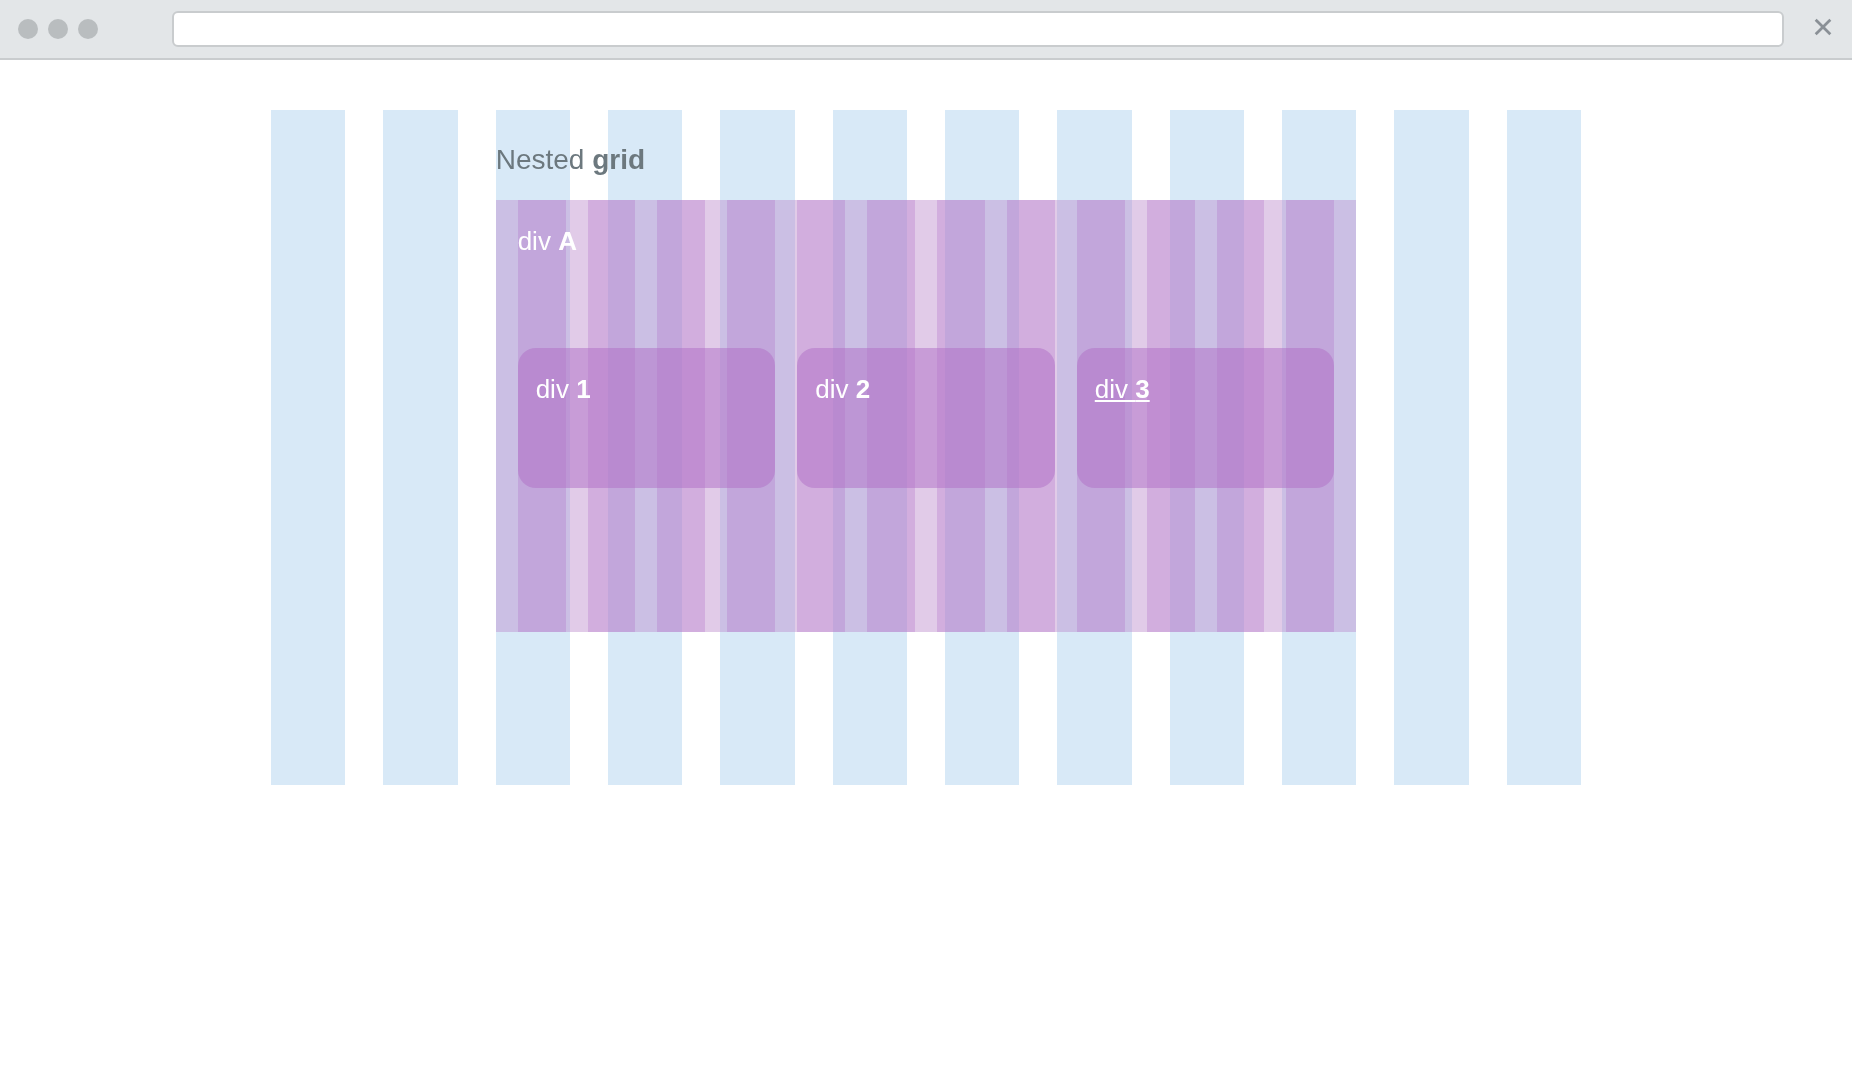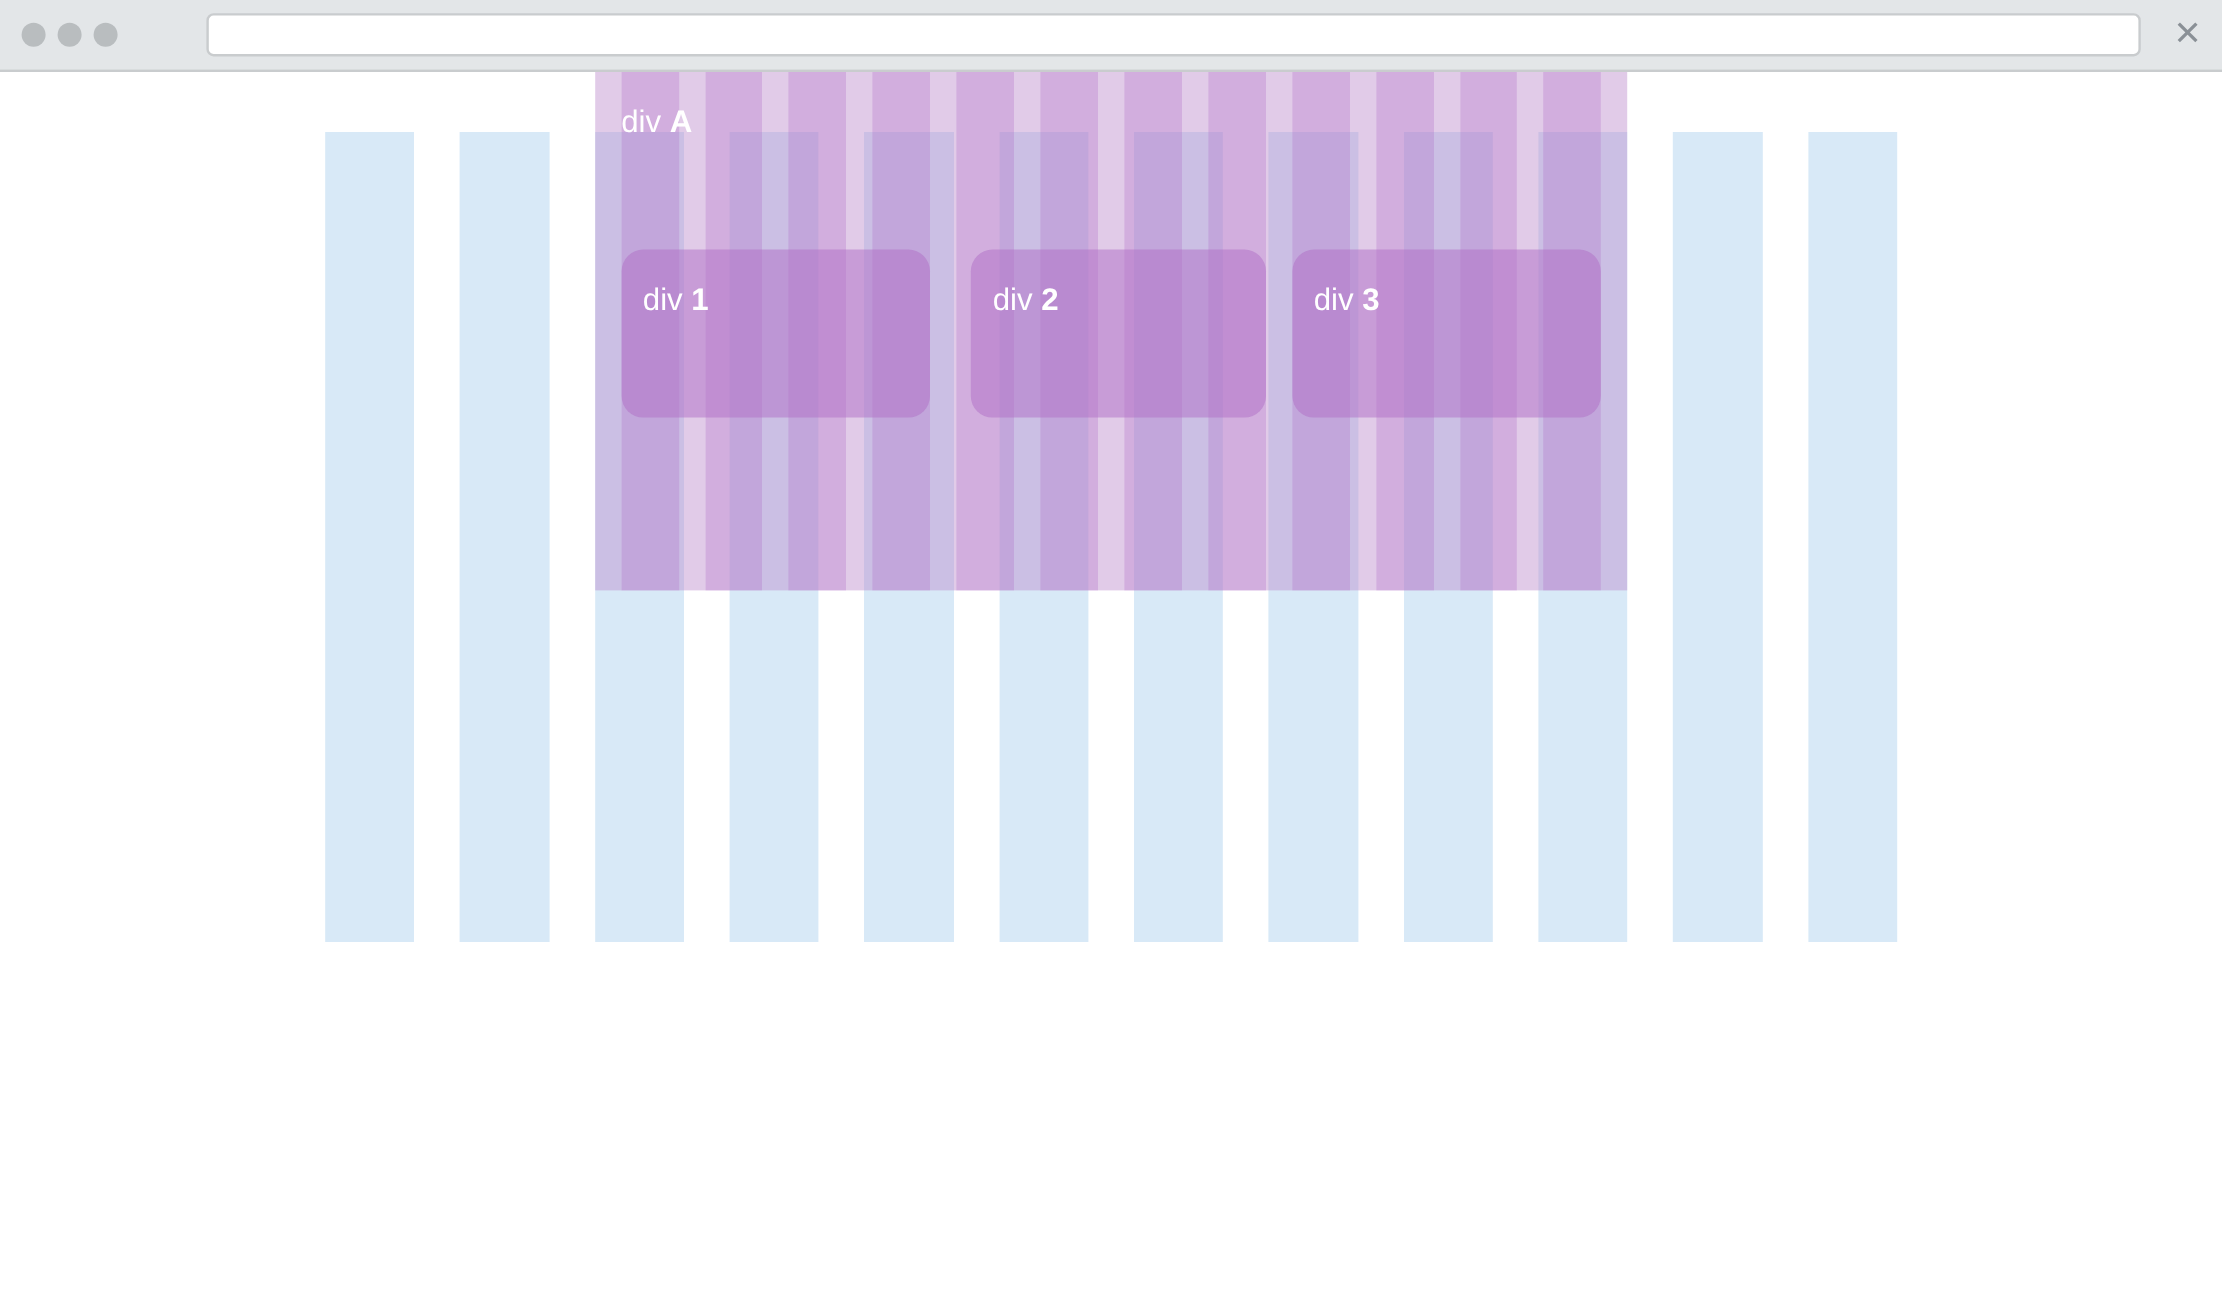--- a/index.html
+++ b/index.html
@@ -125,22 +125,22 @@
   .inner-block {
     background: rgba(175, 110, 198, 0.50);
     padding: 26px 18px 0 18px;
     color: #ffffff;
     font-size: 26px;
     font-weight: 400;
     border-radius: 18px;
   }
   .inner-block .bold { font-weight: 800; }
   .ib1 { grid-column: 1 / span 4; }
-  .ib2 { grid-column: 5 / span 4; margin-left: 12px; }
-  .ib3 { grid-column: 9 / span 4; }
+  .ib2 { grid-column: 5 / span 4; }
+  .ib3 { grid-column: 9 / span 4; text-decoration: underline; }
 
 </style>
 </head>
 <body>
 
 <div class="browser-chrome">
   <div class="traffic-lights">
     <div class="traffic-light"></div>
     <div class="traffic-light"></div>
     <div class="traffic-light"></div>
@@ -177,20 +177,25 @@
     <div class="outer-col"></div>
     <div class="outer-col"></div>
     <div class="outer-col"></div>
     <div class="outer-col"></div>
     <div class="outer-col"></div>
     <div class="outer-col"></div>
     <div class="outer-col"></div>
   </div>
 
   <div class="overlay">
+    <div class="title-cell">
+      <div class="title">
+        <span>Nested </span><span class="bold">grid</span>
+      </div>
+    </div>
 
     <div class="div-a">
 
       <div class="inner-stripes">
         <div class="inner-col"></div>
         <div class="inner-col"></div>
         <div class="inner-col"></div>
         <div class="inner-col"></div>
         <div class="inner-col"></div>
         <div class="inner-col"></div>

